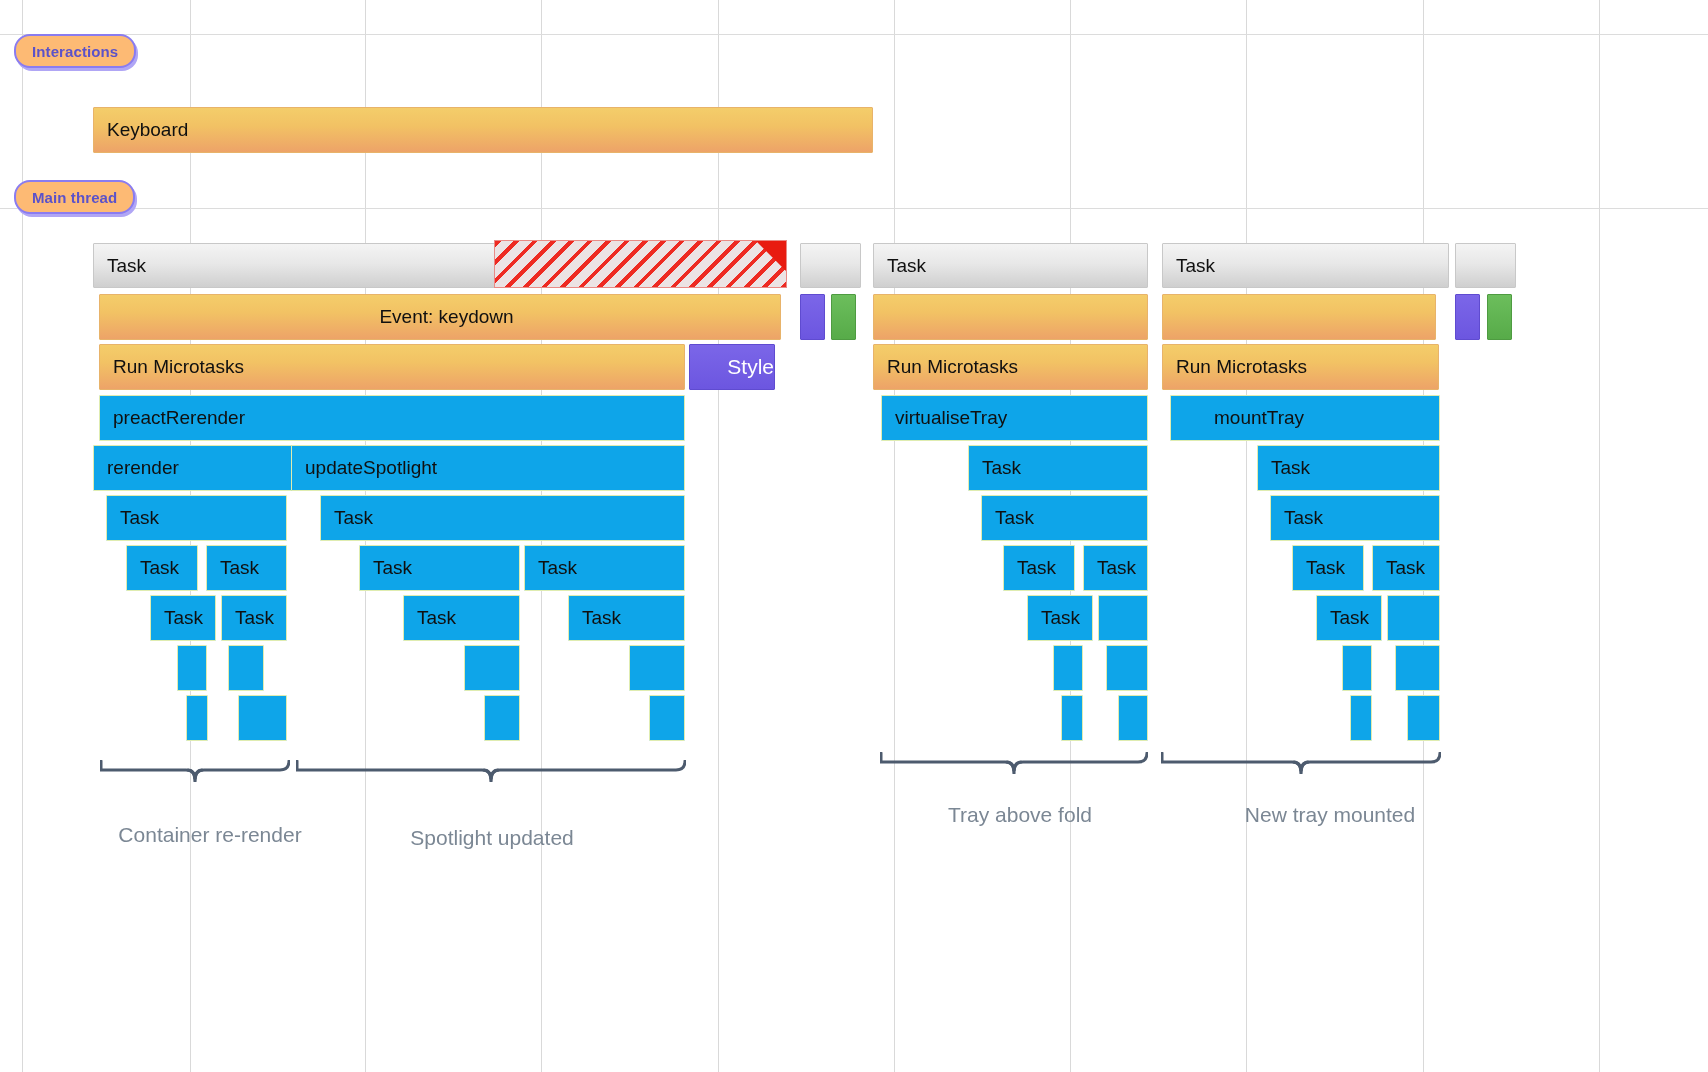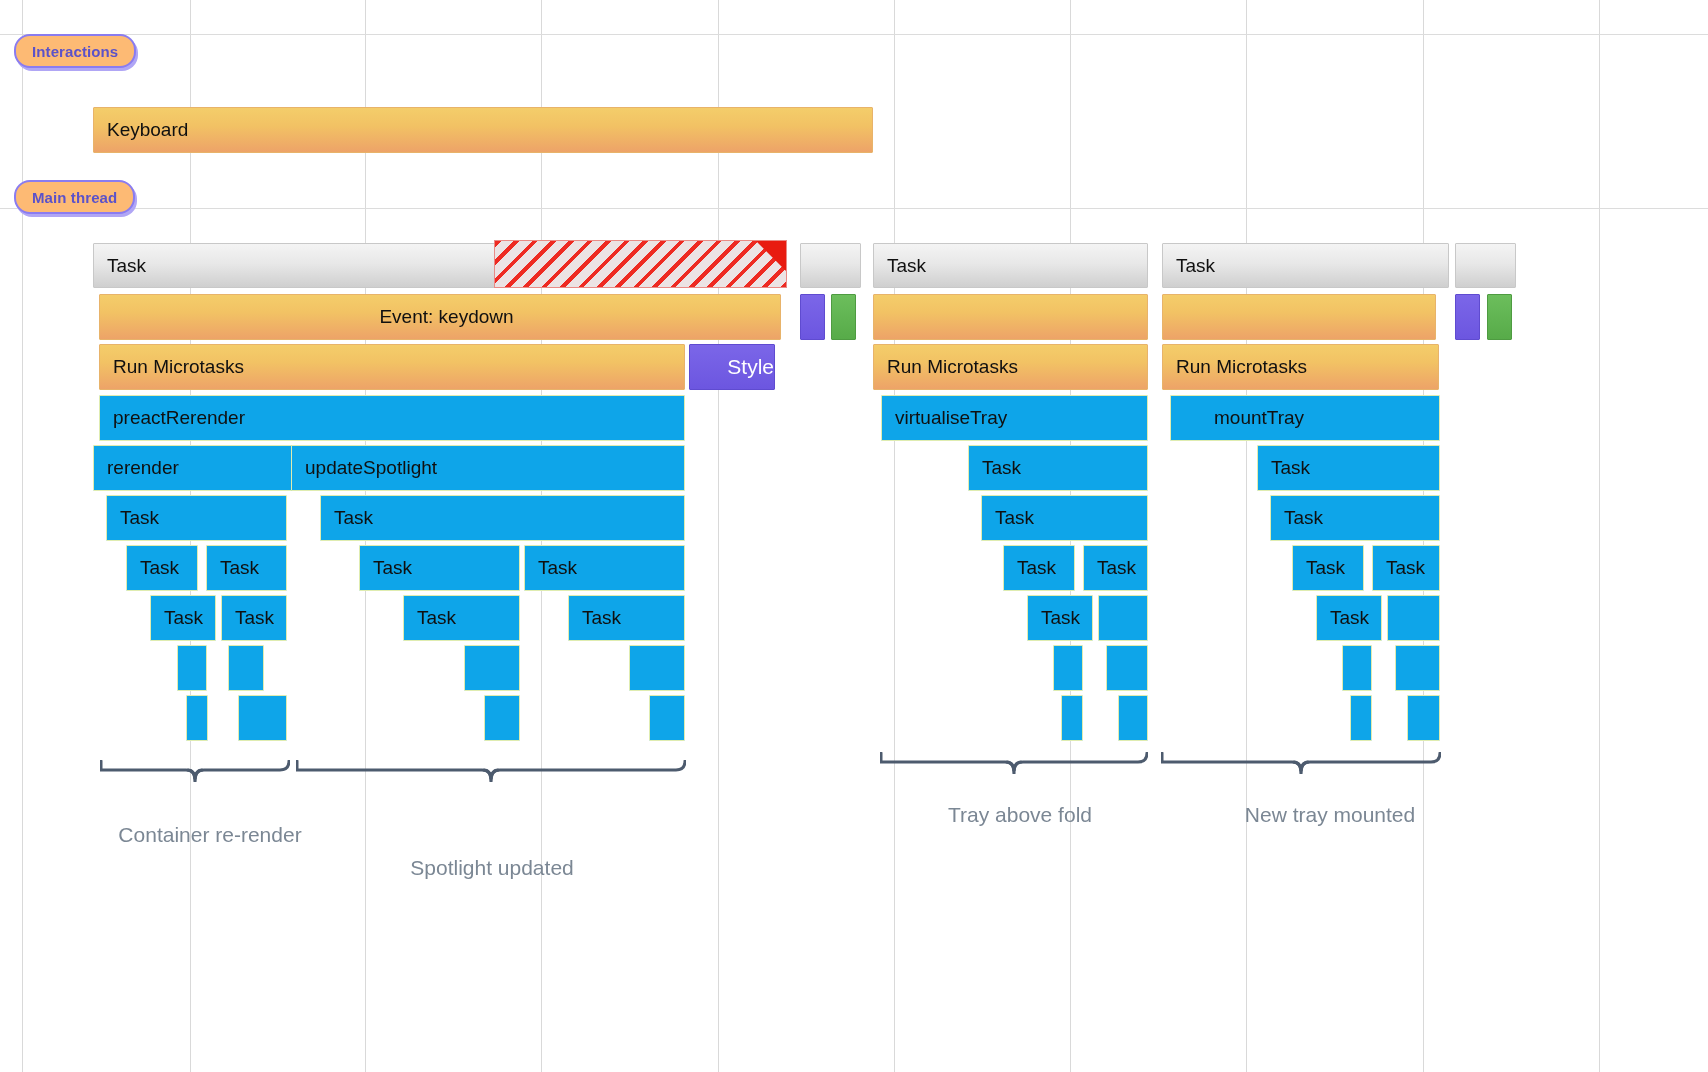--- a/index.html
+++ b/index.html
@@ -301,21 +301,21 @@
           <path d="M 88 10 Q 95 10 95 22 Q 95 10 102 10" fill="none" stroke="#4d5b6e" stroke-width="3" stroke-linecap="round"></path>
         </svg>
       </div>
       <div class="bracket-label" style="left: 210px; top: 814px; margin-top: 9px;">Container re-render</div>
       <div class="bracket" style="left: 296px; top: 760px;">
         <svg width="390" height="28" viewBox="0 0 390 28">
           <path d="M 1 1 L 1 10 Q 1 10 10 10 L 186 10 Q 195 10 195 19 L 195 19 Q 195 10 204 10 L 380 10 Q 389 10 389 1" fill="none" stroke="#4d5b6e" stroke-width="3" stroke-linecap="round"></path>
           <path d="M 188 10 Q 195 10 195 22 Q 195 10 202 10" fill="none" stroke="#4d5b6e" stroke-width="3" stroke-linecap="round"></path>
         </svg>
       </div>
-      <div class="bracket-label" style="left: 492px; top: 856px;">Spotlight updated</div>
+      <div class="bracket-label" style="left: 492px; top: 826px;">Spotlight updated</div>
       <div class="bracket" style="left: 880px; top: 752px;">
         <svg width="268" height="28" viewBox="0 0 268 28">
           <path d="M 1 1 L 1 10 Q 1 10 10 10 L 125 10 Q 134 10 134 19 L 134 19 Q 134 10 143 10 L 258 10 Q 267 10 267 1" fill="none" stroke="#4d5b6e" stroke-width="3" stroke-linecap="round"></path>
           <path d="M 127 10 Q 134 10 134 22 Q 134 10 141 10" fill="none" stroke="#4d5b6e" stroke-width="3" stroke-linecap="round"></path>
         </svg>
       </div>
       <div class="bracket-label" style="left: 1020px; top: 803px;">Tray above fold</div>
       <div class="bracket" style="left: 1161px; top: 752px;">
         <svg width="280" height="28" viewBox="0 0 280 28">
           <path d="M 1 1 L 1 10 Q 1 10 10 10 L 131 10 Q 140 10 140 19 L 140 19 Q 140 10 149 10 L 270 10 Q 279 10 279 1" fill="none" stroke="#4d5b6e" stroke-width="3" stroke-linecap="round"></path>

